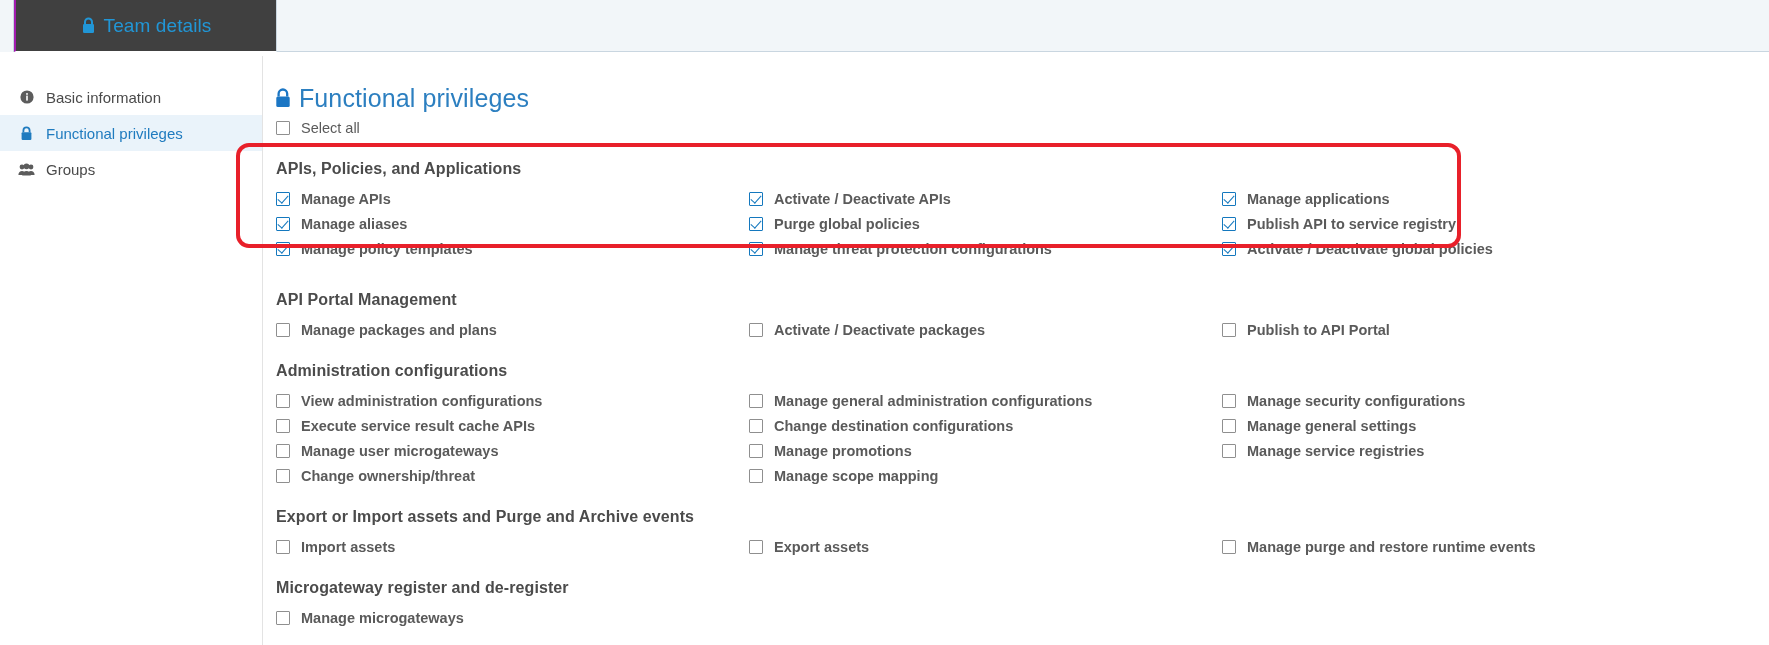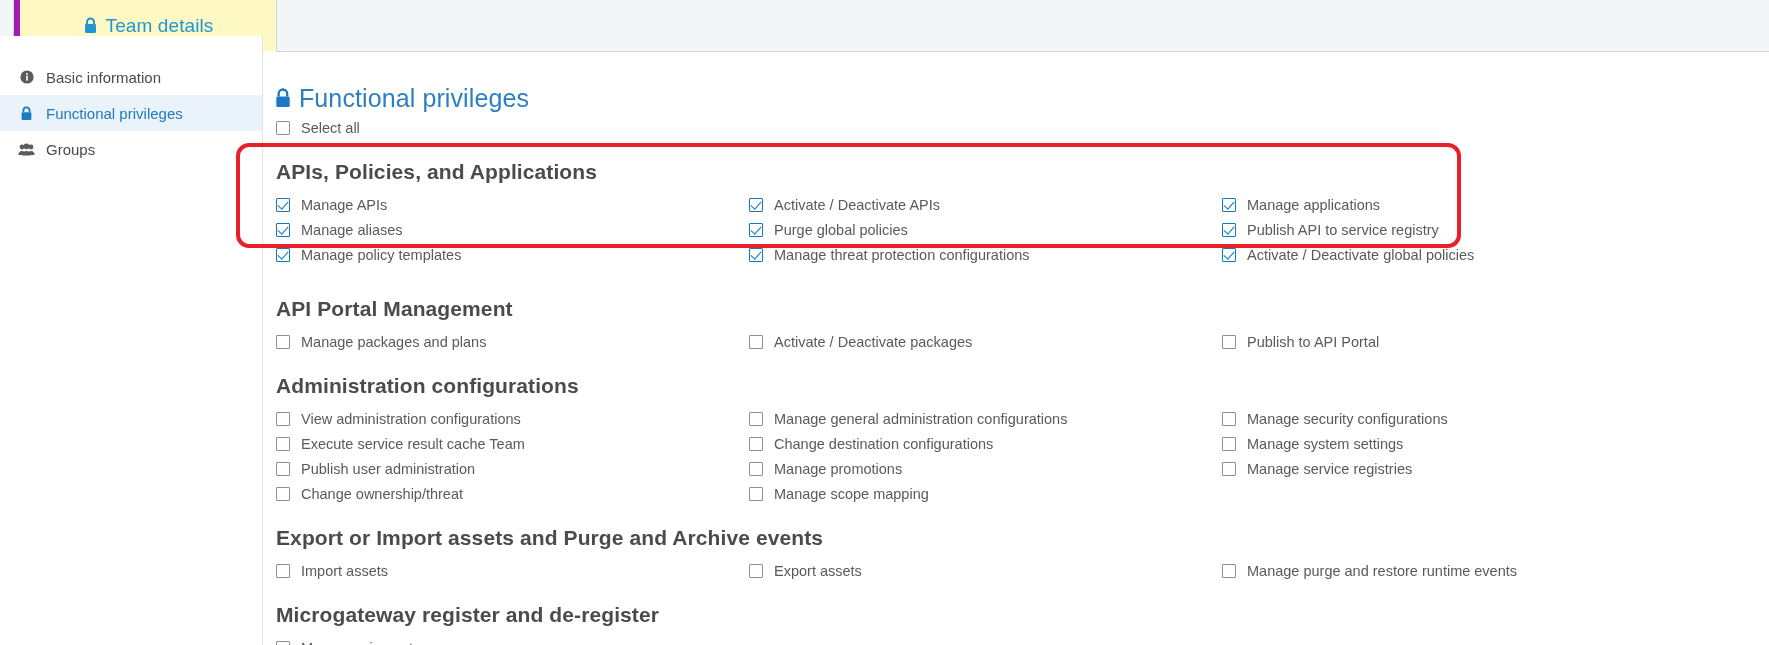--- a/index.html
+++ b/index.html
@@ -17,36 +17,36 @@
     position: absolute; top: 0; left: 0; right: 0; height: 52px;
     background: #f2f6f9;
     border-bottom: 1px solid #c9d6e0;
   }
   .tabstrip .left-stub {
     position: absolute; left: 0; top: 0; width: 14px; height: 52px;
     background: #f2f6f9; border-right: 1px solid #c9d6e0;
   }
   .tab-active {
     position: absolute; left: 14px; top: 0; width: 263px; height: 52px;
-    background: #fef9c3;
-    border-left: 6px solid #a21caf;
+    background: #404040;
+    border-left: 2px solid #a21caf;
     border-right: 1px solid #c9d6e0;
     border-bottom: 1px solid #ffffff;
     display: flex; align-items: center; justify-content: center;
     gap: 8px;
     cursor: pointer;
   }
   .tab-active .tab-label {
     color: #2196d6; font-size: 19px; letter-spacing: .1px;
   }
   .lock-ico { display:inline-block; line-height:0; }
 
   
   .sidebar {
-    position: absolute; left: 0; top: 36px; width: 263px; bottom: 0;
+    position: absolute; left: 0; top: 56px; width: 263px; bottom: 0;
     background: #ffffff;
     border-right: 1px solid #e3e3e3;
     padding-top: 23px;
   }
   .side-item {
     display: flex; align-items: center; gap: 11px;
     height: 36px; padding-left: 18px;
     font-size: 15px; color: #4a4a4a;
     cursor: pointer;
   }
@@ -83,25 +83,25 @@
     content: ""; position: absolute;
     left: 3px; top: 0px; width: 5px; height: 9px;
     border: solid #1478be; border-width: 0 1.7px 1.7px 0;
     transform: rotate(42deg);
   }
   .cb-label { font-size: 14.5px; color: #5a5a5a; line-height: 1; }
 
   
   .group { margin-top: 22px; padding-left: 12px; }
   .group-title {
-    font-size: 21px; font-weight: bold; color: #4b4b4b;
+    font-size: 16px; font-weight: bold; color: #4b4b4b;
     margin-bottom: 12px; letter-spacing: .1px;
   }
   .group-cols { display: flex; }
-  .col { width: 473px; }
+  .col { width: 473px; font-weight: bold; }
   .col:last-child { width: auto; }
   .cb-row {
     display: flex; align-items: center; gap: 11px;
     height: 19px; margin-bottom: 6px;
   }
   .cb-row:last-child { margin-bottom: 0; }
 
   
   .group.highlight { padding-top: 10px; padding-bottom: 10px; margin-top: 14px; }
 
@@ -263,25 +263,25 @@
         <div class="group">
           <div class="group-title">Administration configurations</div>
           <div class="group-cols">
             <div class="col">
               <div class="cb-row">
                 <span class="cb"></span>
                 <span class="cb-label">View administration configurations</span>
               </div>
               <div class="cb-row">
                 <span class="cb"></span>
-                <span class="cb-label">Execute service result cache Team</span>
-              </div>
-              <div class="cb-row">
-                <span class="cb"></span>
-                <span class="cb-label">Publish user administration</span>
+                <span class="cb-label">Execute service result cache APIs</span>
+              </div>
+              <div class="cb-row">
+                <span class="cb"></span>
+                <span class="cb-label">Manage user microgateways</span>
               </div>
               <div class="cb-row">
                 <span class="cb"></span>
                 <span class="cb-label">Change ownership/threat</span>
               </div>
             </div>
             <div class="col">
               <div class="cb-row">
                 <span class="cb"></span>
                 <span class="cb-label">Manage general administration configurations</span>
@@ -299,21 +299,21 @@
                 <span class="cb-label">Manage scope mapping</span>
               </div>
             </div>
             <div class="col">
               <div class="cb-row">
                 <span class="cb"></span>
                 <span class="cb-label">Manage security configurations</span>
               </div>
               <div class="cb-row">
                 <span class="cb"></span>
-                <span class="cb-label">Manage system settings</span>
+                <span class="cb-label">Manage general settings</span>
               </div>
               <div class="cb-row">
                 <span class="cb"></span>
                 <span class="cb-label">Manage service registries</span>
               </div>
             </div>
           </div>
         </div>
         <div class="group">
           <div class="group-title">Export or Import assets and Purge and Archive events</div>

